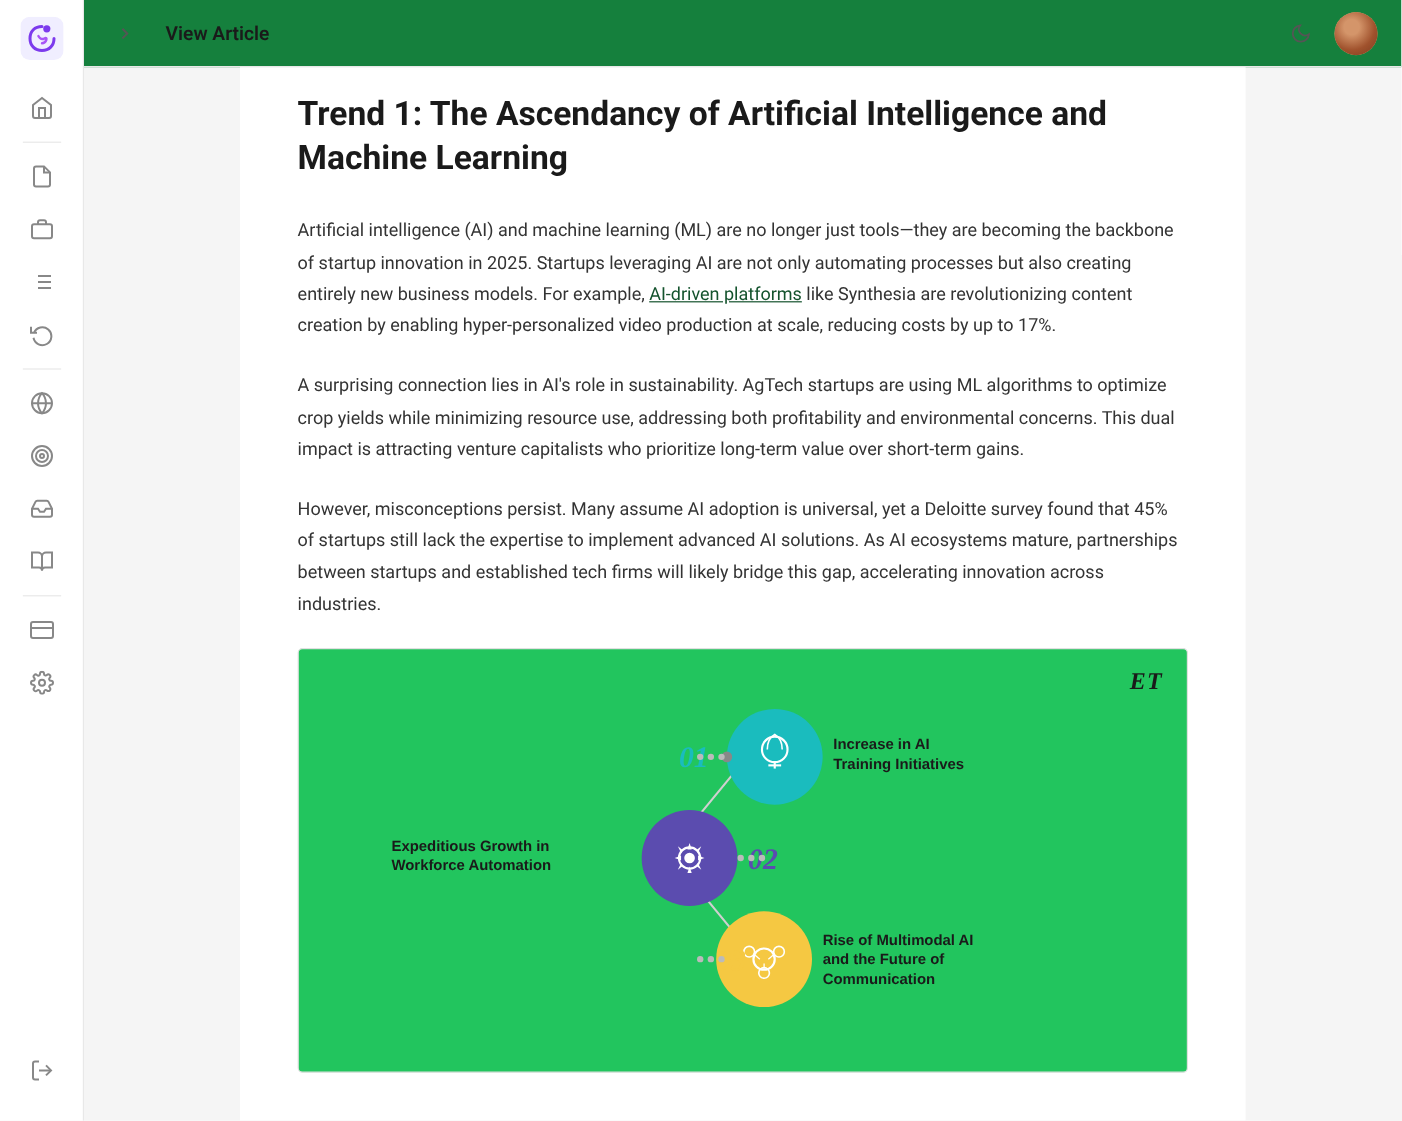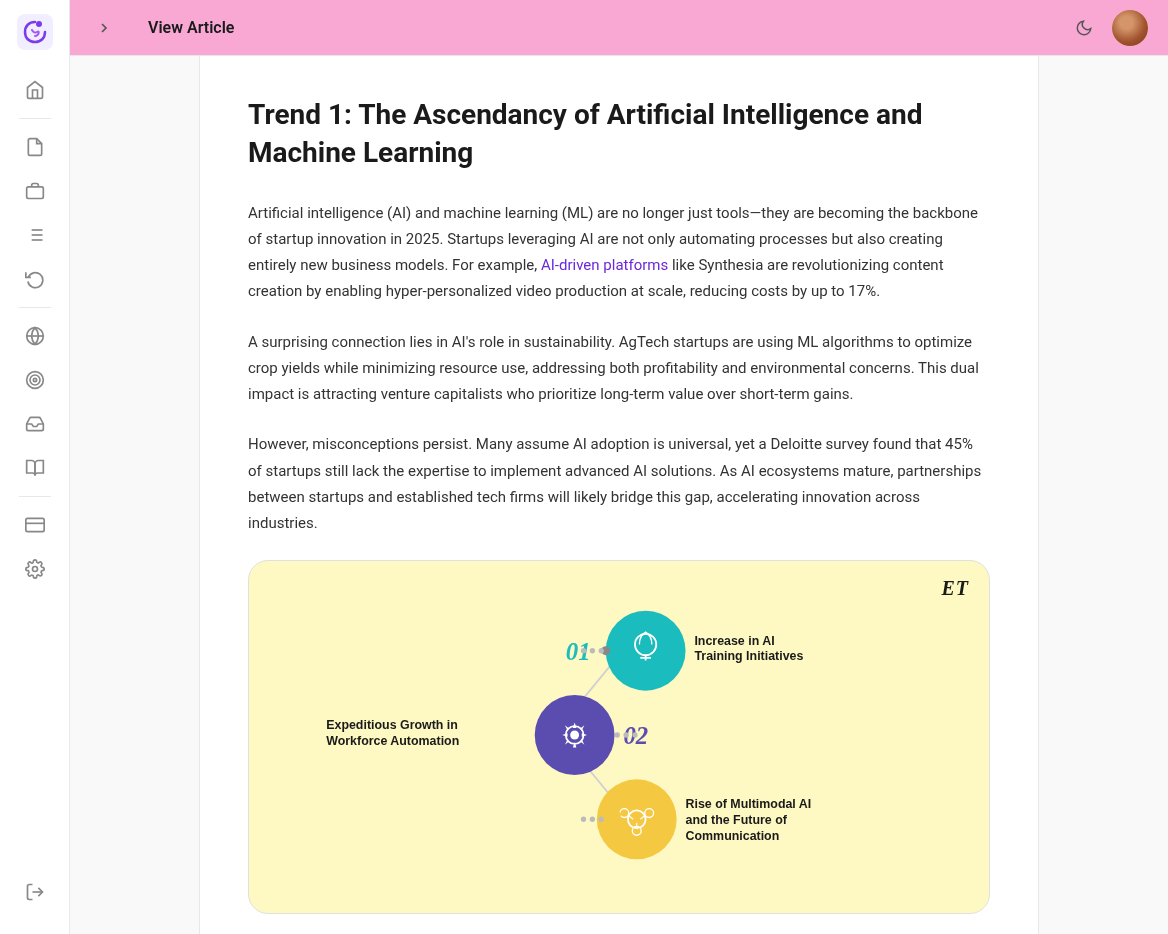--- a/index.html
+++ b/index.html
@@ -80,26 +80,26 @@
     .main {
       flex: 1;
       display: flex;
       flex-direction: column;
       overflow: hidden;
     }
 
     
     .topbar {
       height: 56px;
-      background: #f9a8d4;
+      background: #15803d;
       border-bottom: 1px solid #e8e8e8;
       display: flex;
       align-items: center;
       padding: 0 20px;
-      gap: 30px;
+      gap: 20px;
       flex-shrink: 0;
     }
 
     .topbar-toggle {
       width: 28px;
       height: 28px;
       display: flex;
       align-items: center;
       justify-content: center;
       border-radius: 6px;
@@ -154,20 +154,21 @@
       height: 100%;
       background: linear-gradient(135deg, #c8956c 0%, #a0522d 100%);
       border-radius: 50%;
     }
 
     
     .article-container {
       flex: 1;
       display: flex;
       overflow: hidden;
+      align-items: flex-end;
     }
 
     .article-sidebar {
       width: 130px;
       background: #f9f9f9;
       flex-shrink: 0;
       border-right: 1px solid #e8e8e8;
     }
 
     .article-content {
@@ -207,30 +208,31 @@
     }
 
     .article-paragraph {
       font-size: 15px;
       line-height: 1.75;
       color: #333;
       margin-bottom: 24px;
     }
 
     .article-link {
-      color: #6d28d9;
+      color: #14532d;
+      text-decoration: underline;
       cursor: pointer;
     }
 
     
     .infographic-box {
       border: 1px solid #e0e0e0;
-      border-radius: 20px;
+      border-radius: 4px;
       padding: 24px;
-      background: #fef9c3;
+      background: #22c55e;
       min-height: 320px;
       position: relative;
       overflow: hidden;
     }
 
     .et-logo {
       position: absolute;
       top: 16px;
       right: 20px;
       font-size: 20px;

